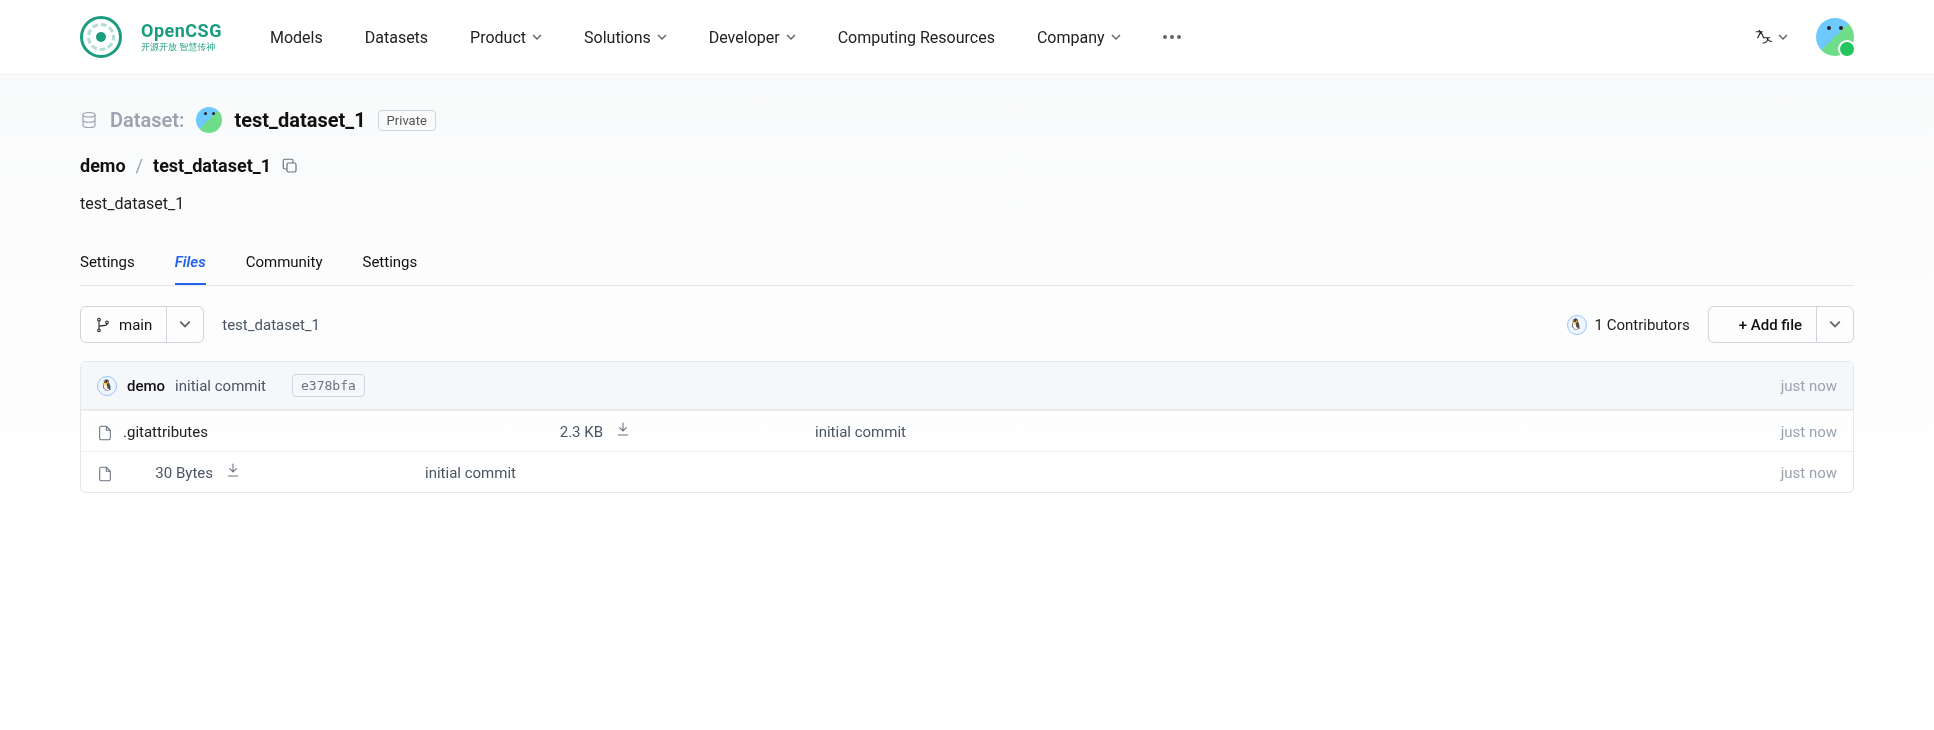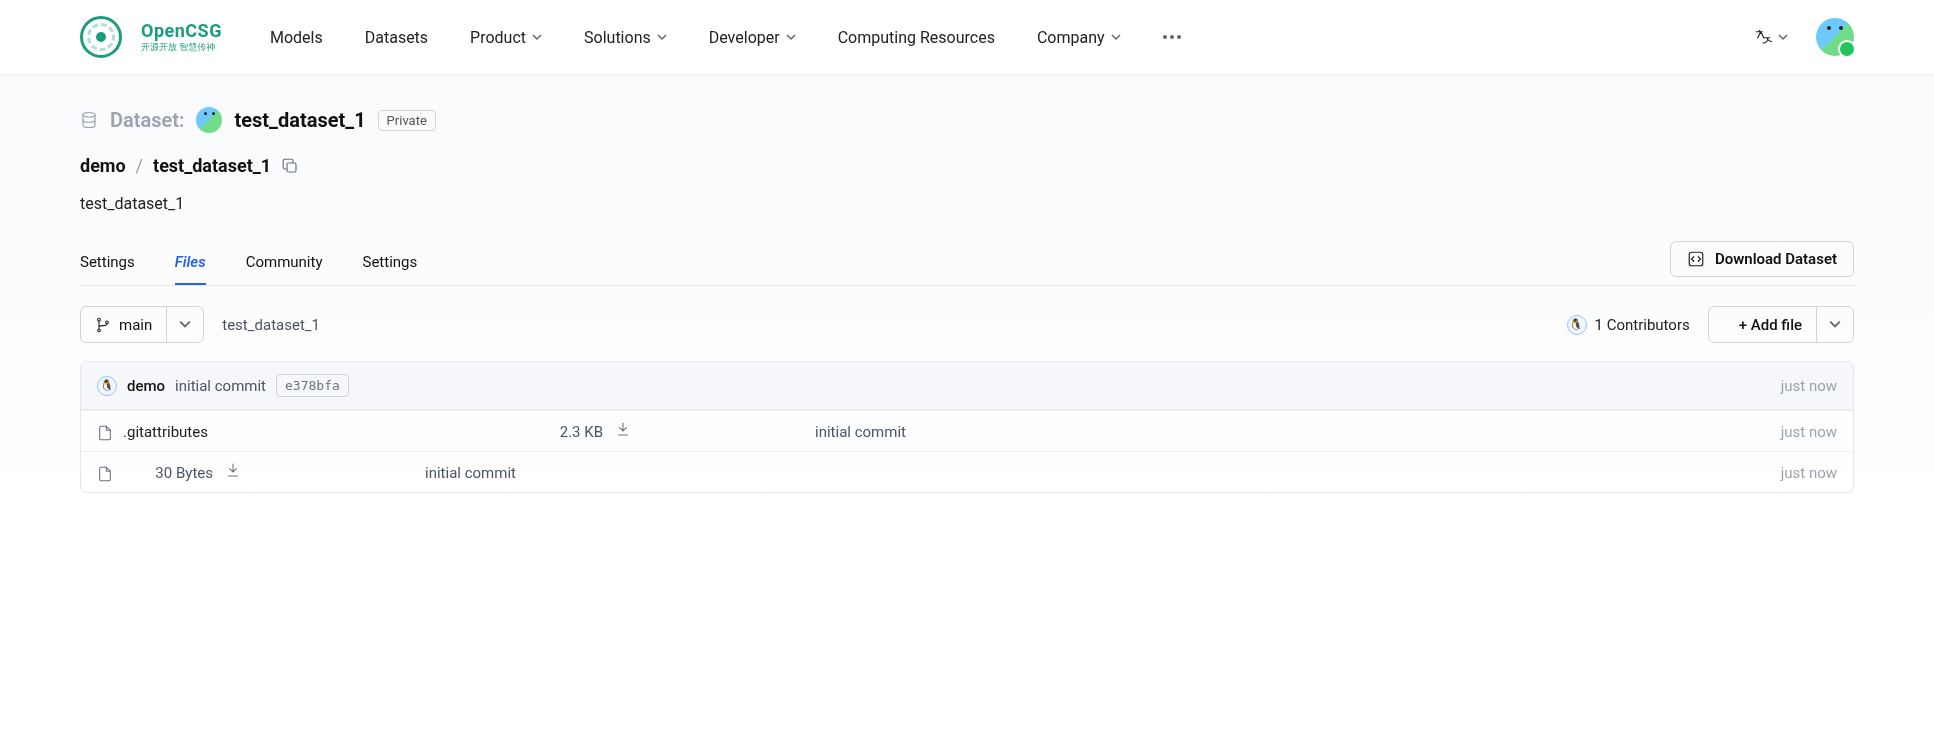--- a/index.html
+++ b/index.html
@@ -92,21 +92,21 @@
     .contributors { display: inline-flex; align-items: center; gap: 8px; font-size: 15px; color: #222; margin-right: 18px; }
     .tiny-avatar { width: 20px; height: 20px; border-radius: 50%; background: #eff6ff; border: 1px solid #93c5fd; display: inline-flex; align-items: center; justify-content: center; font-size: 11px;}
     .addfile-btn { display: inline-flex; align-items: center; border: 1px solid #d1d5db; border-radius: 6px; overflow: hidden; padding-left: 16px; }
     .addfile-main { padding: 8px 14px; font-size: 15px; font-weight: 500; }
     .addfile-chev { padding: 8px 12px; border-left: 1px solid #d1d5db; cursor: pointer; }
     
     .file-panel { border: 1px solid #e5e7eb; border-radius: 6px; overflow: hidden; }
     .commit-row { display: flex; align-items: center; gap: 10px; padding: 12px 16px; background: #f5f7fa; border-bottom: 1px solid #e5e7eb; }
     .commit-row .user { font-size: 15px; font-weight: 500; }
     .commit-row .msg { color: #4b5563; font-size: 15px; }
-    .commit-hash { font-family: ui-monospace, monospace; font-size: 13px; color: #6b7280; border: 1px solid #d1d5db; border-radius: 4px; padding: 3px 8px; }
+    .commit-hash { font-family: ui-monospace, monospace; font-size: 13px; color: #6b7280; border: 1px solid #d1d5db; border-radius: 4px; padding: 3px 8px; margin-left: 16px; }
     .commit-row .time { margin-left: auto; color: #9ca3af; font-size: 15px; }
     
     .file-row { display: flex; align-items: flex-end; padding: 10px 16px; border-top: 1px solid #eef0f2; }
     .file-row:first-of-type { border-top: none; }
     .file-icon { color: #6b7280; margin-right: 10px; }
     .file-name { width: 390px; font-size: 15px; color: #222; }
     .file-size { width: 90px; font-size: 15px; color: #4b5563; text-align: right; }
     .dl-mini { color: #6b7280; margin-left: 12px; cursor: pointer; width: 200px; }
     .file-msg { flex: 1; font-size: 15px; color: #4b5563; }
     .file-time { color: #9ca3af; font-size: 15px; }
@@ -210,27 +210,20 @@
 
   <div class="desc">test_dataset_1</div>
 
   <div class="tabs-row">
     <div class="tabs">
       <div class="tab">Settings</div>
       <div class="tab active">Files</div>
       <div class="tab">Community</div>
       <div class="tab">Settings</div>
     </div>
-    <div class="download-btn">
-      <svg width="18" height="18" viewBox="0 0 24 24">
-          <rect x="3" y="3" width="18" height="18" rx="3" stroke="#222" stroke-width="1.6" fill="none"></rect>
-          <path d="M9 9l-3 3 3 3M15 9l3 3-3 3" stroke="#222" stroke-width="1.6" fill="none" stroke-linecap="round"></path>
-        </svg>
-      <span>Download Dataset</span>
-    </div>
   </div>
 
   <div class="toolbar">
     <div class="branch-select">
       <div class="branch-main">
         <svg width="16" height="16" viewBox="0 0 24 24">
             <circle cx="6" cy="4" r="2" stroke="#222" stroke-width="1.6" fill="none"></circle>
             <circle cx="6" cy="20" r="2" stroke="#222" stroke-width="1.6" fill="none"></circle>
             <circle cx="18" cy="8" r="2" stroke="#222" stroke-width="1.6" fill="none"></circle>
             <path d="M6 6v12M18 10c0 4-6 2-12 4" stroke="#222" stroke-width="1.6" fill="none"></path>

